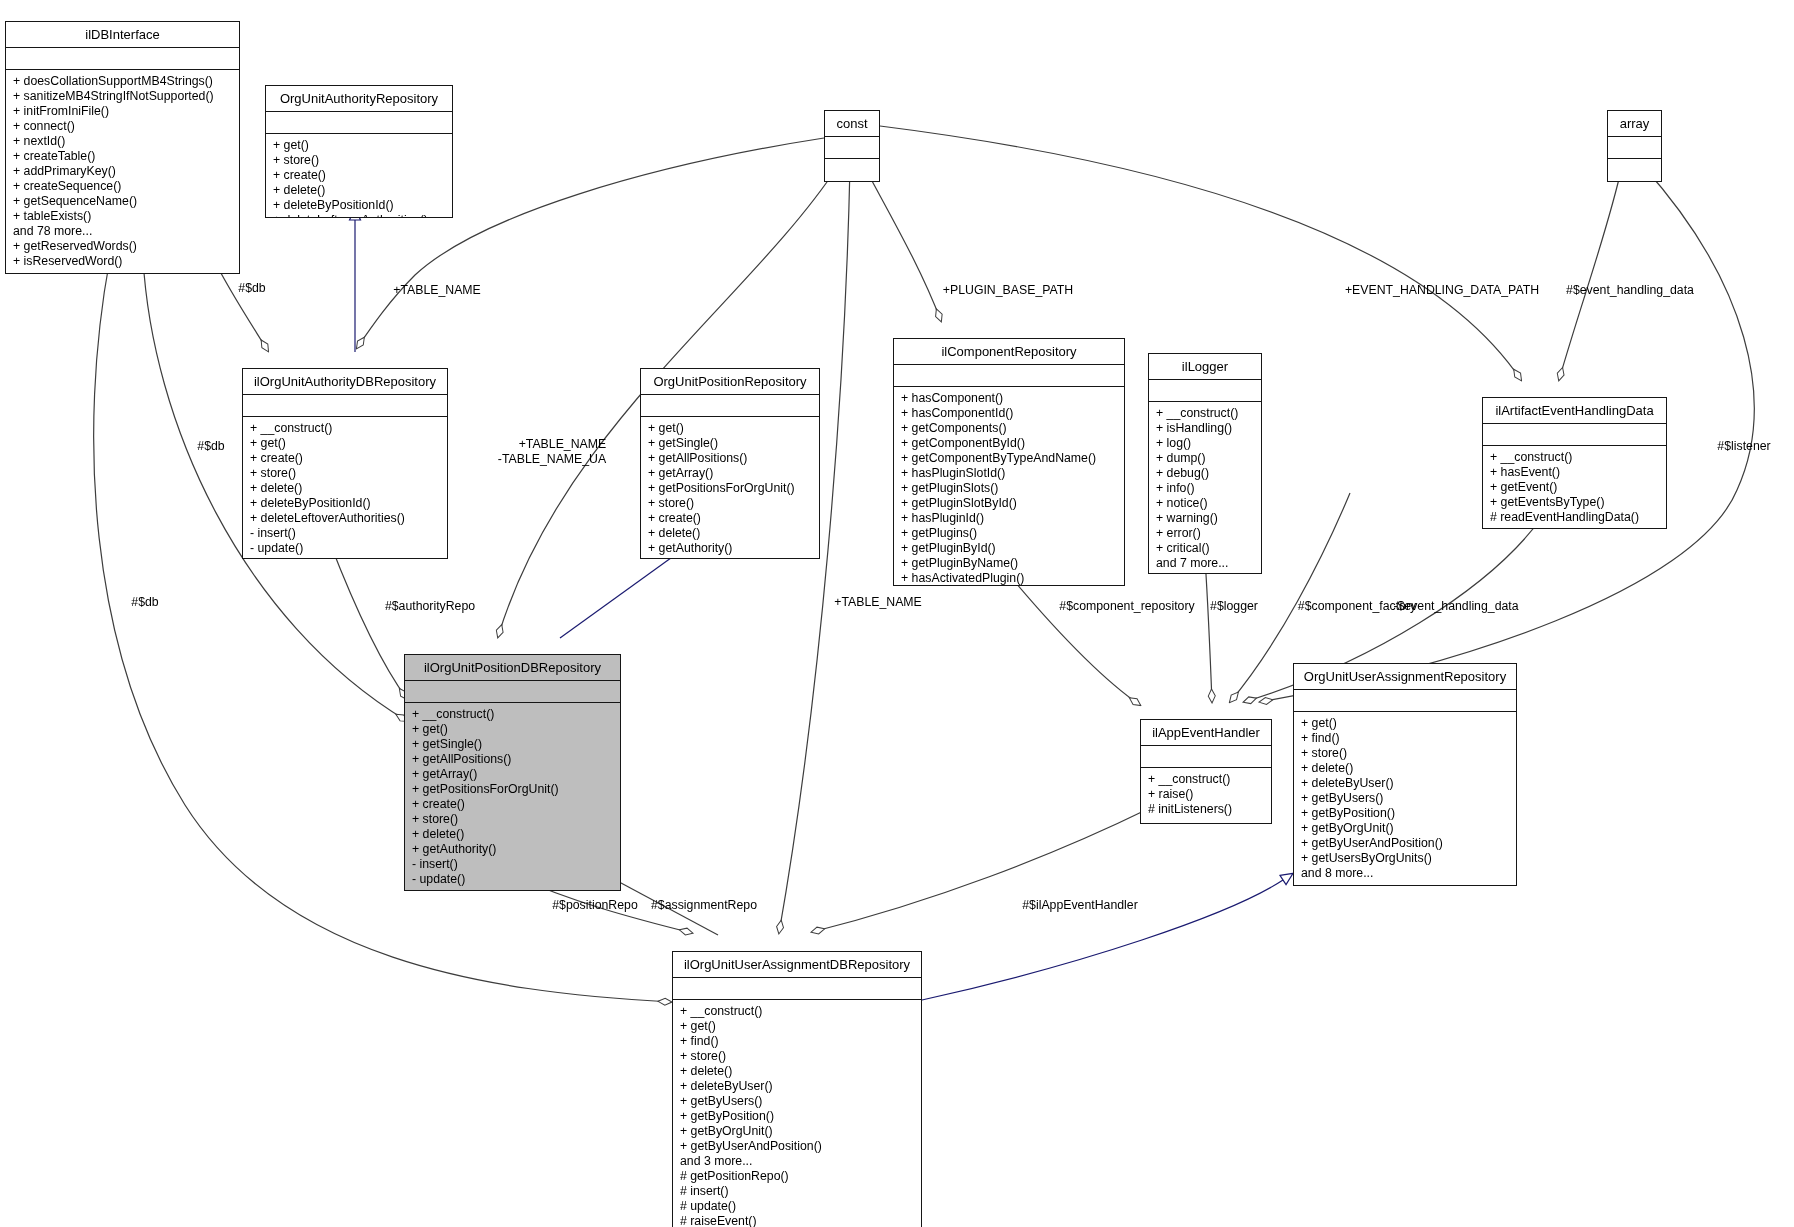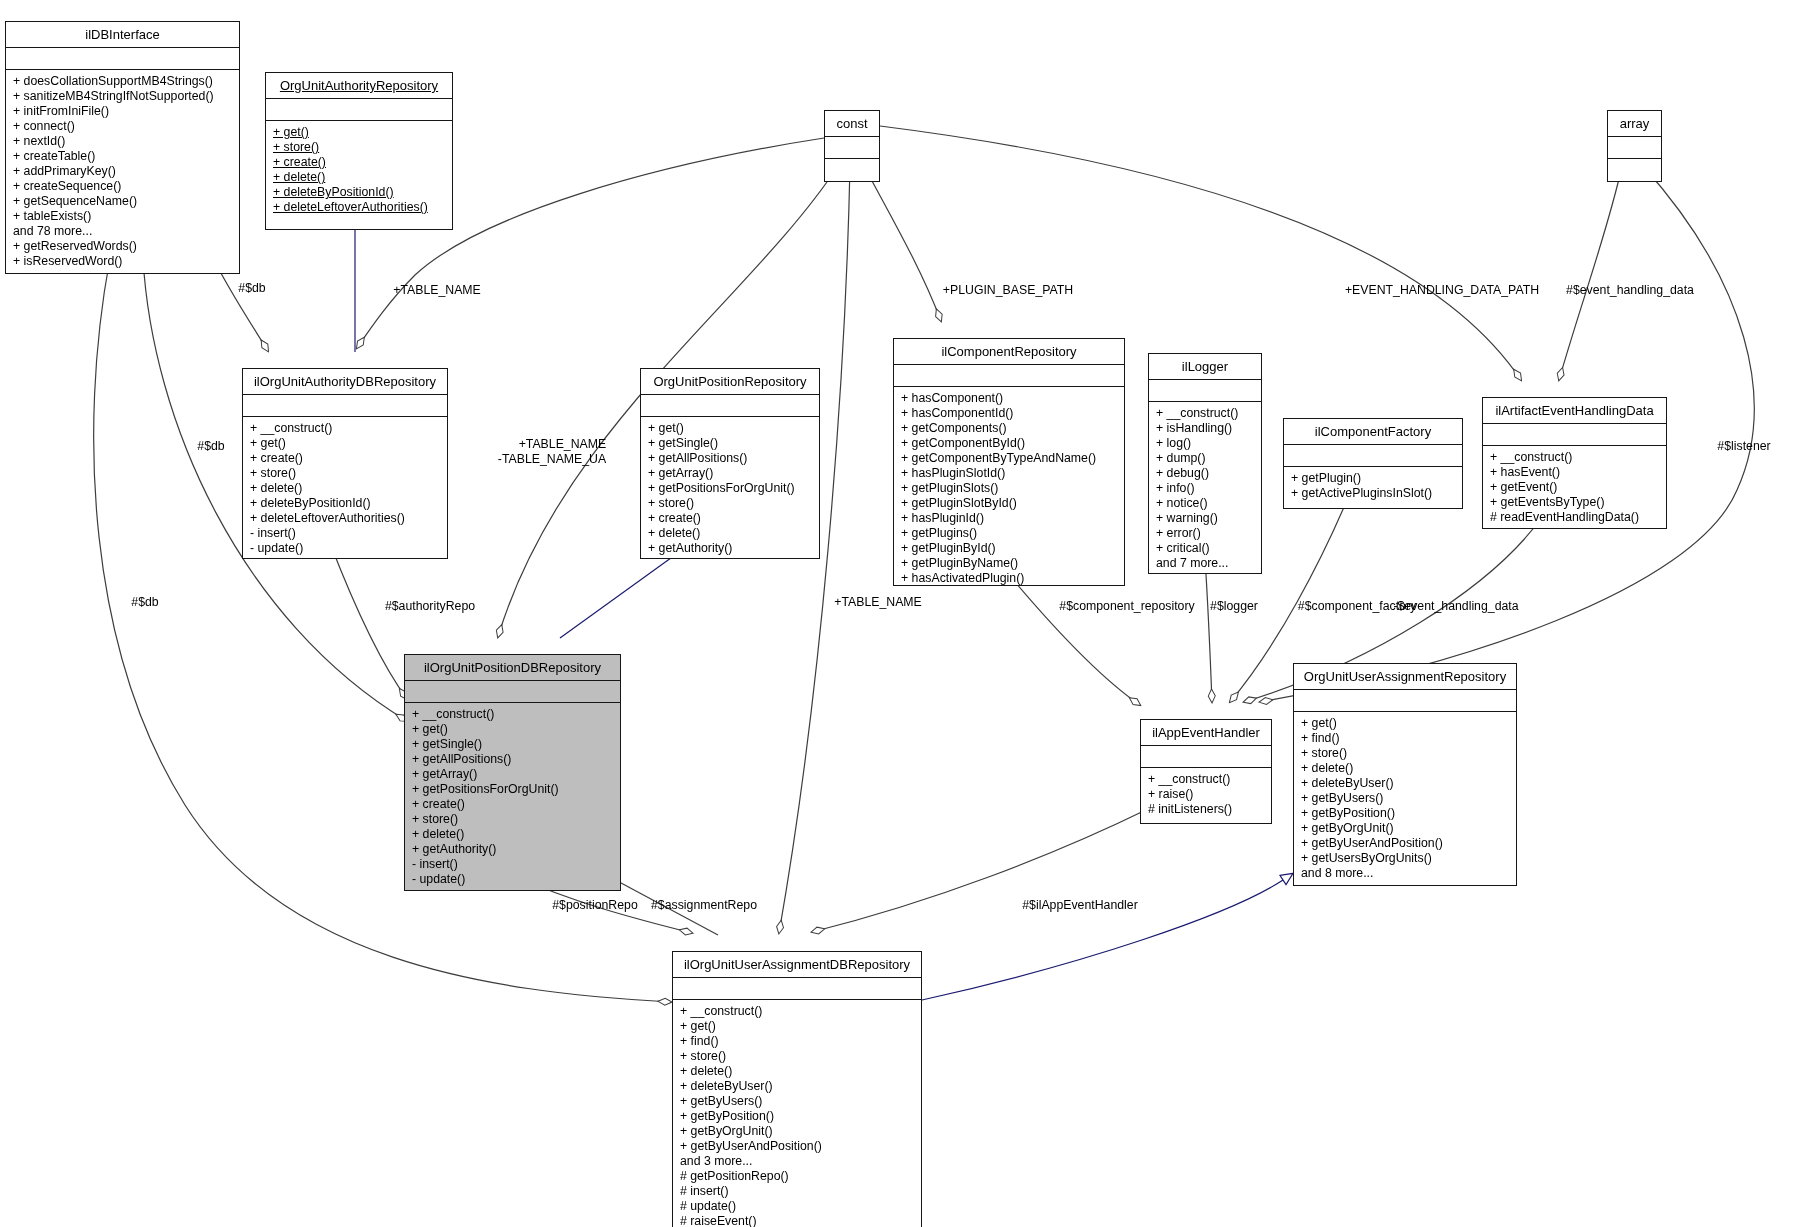--- a/index.html
+++ b/index.html
@@ -79,21 +79,21 @@
         <div>+ createTable()</div>
         <div>+ addPrimaryKey()</div>
         <div>+ createSequence()</div>
         <div>+ getSequenceName()</div>
         <div>+ tableExists()</div>
         <div>and 78 more...</div>
         <div>+ getReservedWords()</div>
         <div>+ isReservedWord()</div>
       </div>
     </div>
-    <div class="uml-class" style="left: 265px; top: 56px; width: 188px; height: 158px; text-decoration: underline;">
+    <div class="uml-class" style="left: 265px; top: 69px; width: 188px; height: 133px;">
       <div class="uml-title">OrgUnitAuthorityRepository</div>
       <div class="uml-attrs"></div>
       <div class="uml-methods">
         <div>+ get()</div>
         <div>+ store()</div>
         <div>+ create()</div>
         <div>+ delete()</div>
         <div>+ deleteByPositionId()</div>
         <div>+ deleteLeftoverAuthorities()</div>
       </div>
@@ -165,28 +165,20 @@
         <div>+ isHandling()</div>
         <div>+ log()</div>
         <div>+ dump()</div>
         <div>+ debug()</div>
         <div>+ info()</div>
         <div>+ notice()</div>
         <div>+ warning()</div>
         <div>+ error()</div>
         <div>+ critical()</div>
         <div>and 7 more...</div>
-      </div>
-    </div>
-    <div class="uml-class" style="left: 1283px; top: 402px; width: 180px; height: 91px;">
-      <div class="uml-title">ilComponentFactory</div>
-      <div class="uml-attrs"></div>
-      <div class="uml-methods">
-        <div>+ getPlugin()</div>
-        <div>+ getActivePluginsInSlot()</div>
       </div>
     </div>
     <div class="uml-class" style="left: 1482px; top: 381px; width: 185px; height: 132px;">
       <div class="uml-title">ilArtifactEventHandlingData</div>
       <div class="uml-attrs"></div>
       <div class="uml-methods">
         <div>+ __construct()</div>
         <div>+ hasEvent()</div>
         <div>+ getEvent()</div>
         <div>+ getEventsByType()</div>

